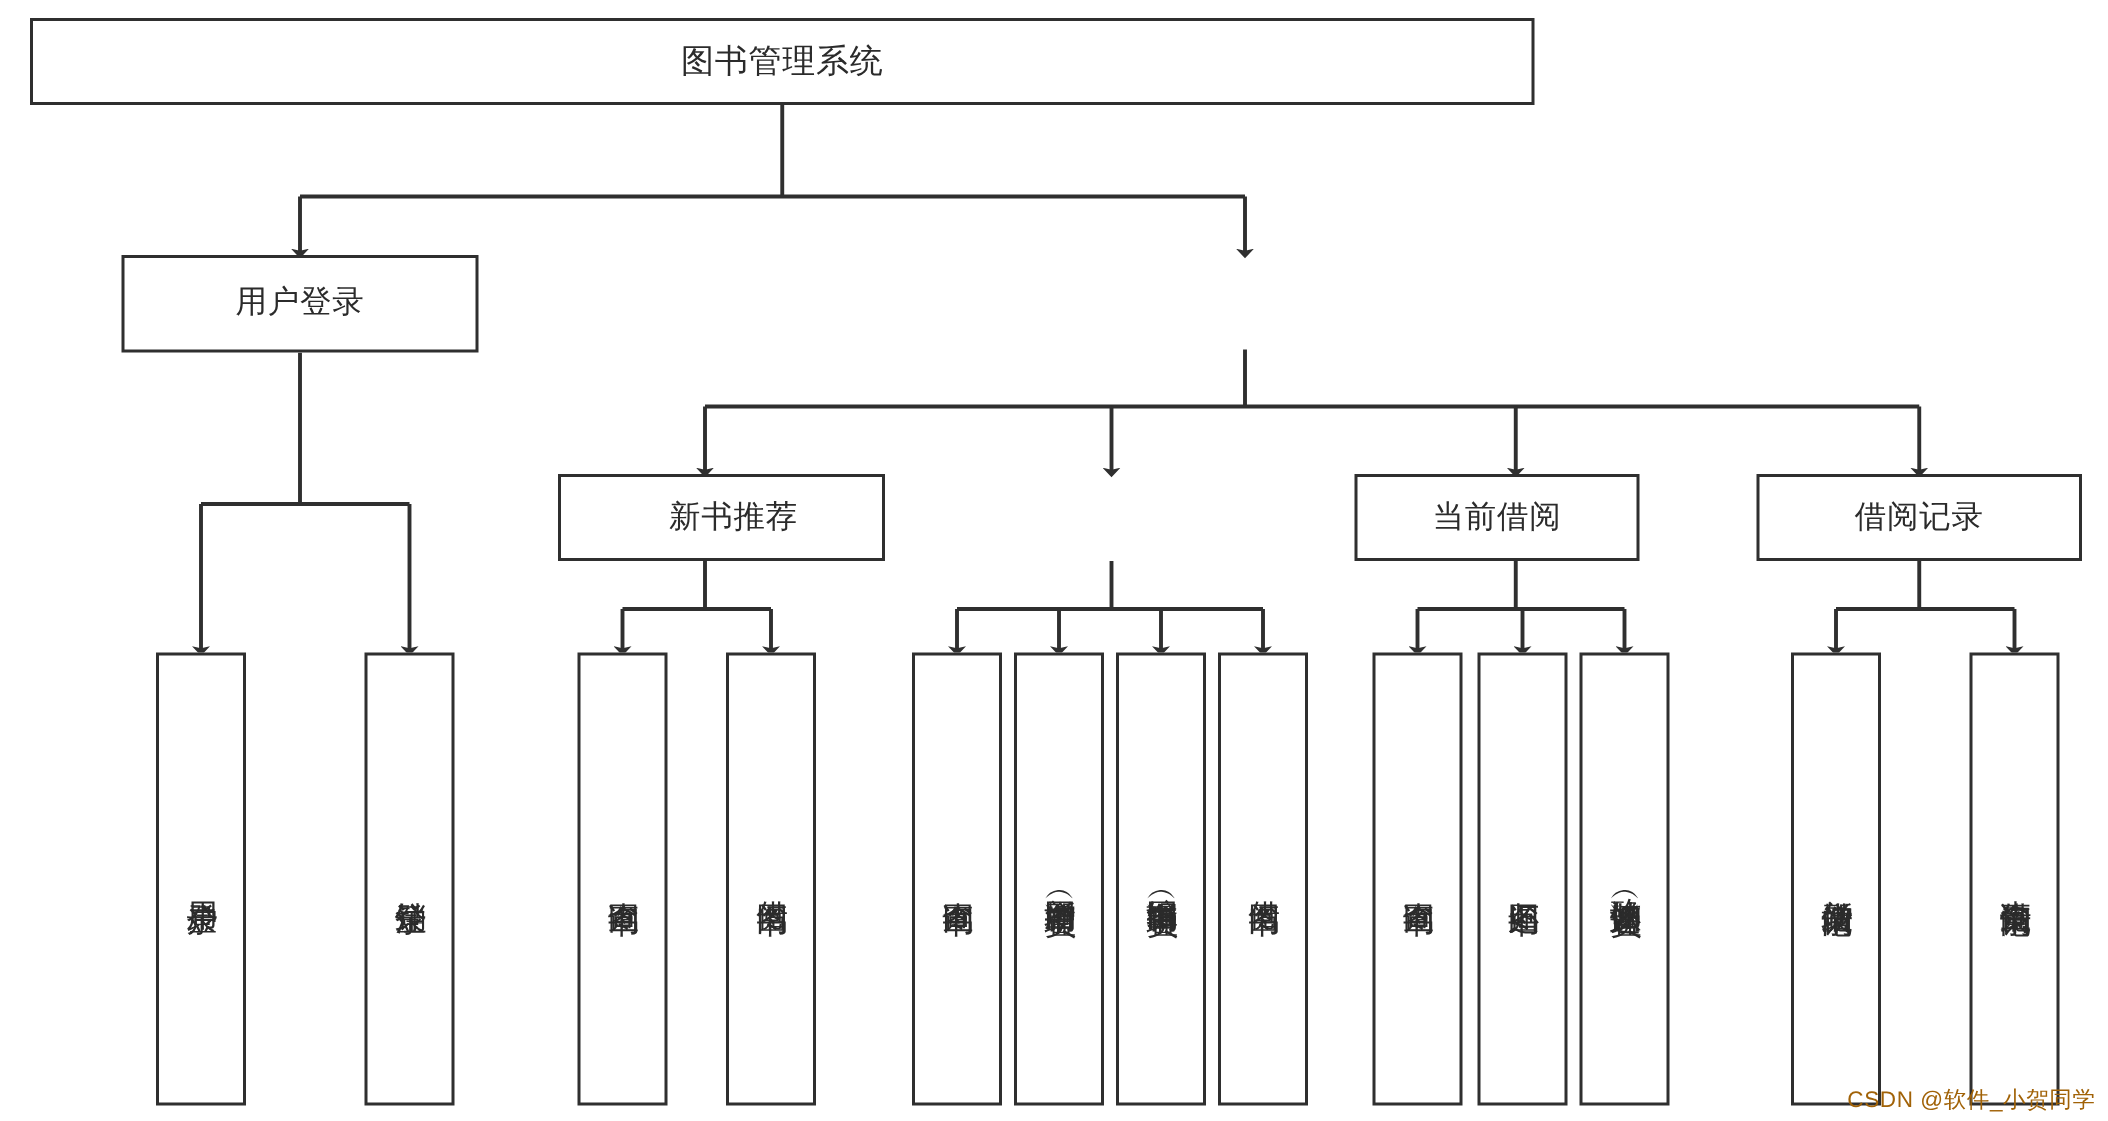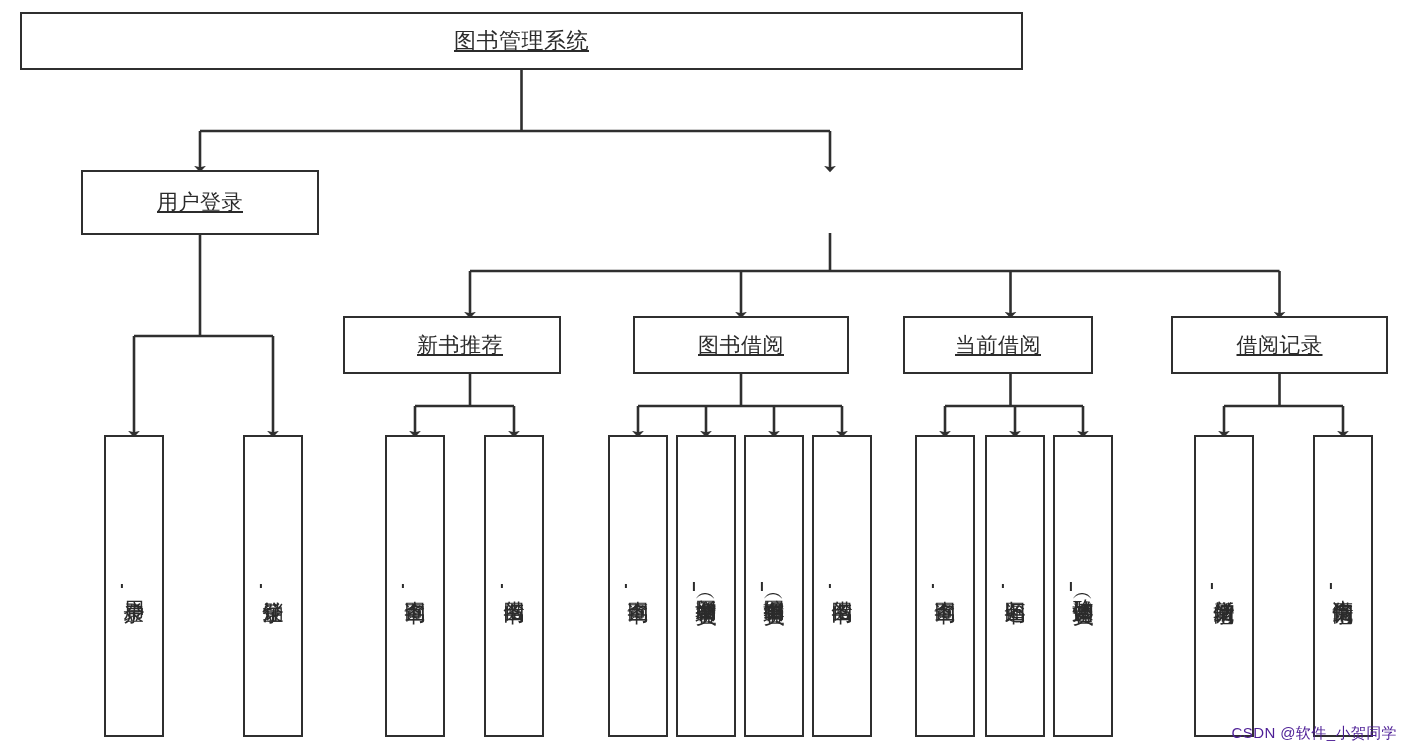--- a/index.html
+++ b/index.html
@@ -27,21 +27,20 @@
   }
   .node {
     position: absolute;
     box-sizing: border-box;
     border: 2.5px solid #2f2f2f;
     background: #ffffff;
     display: flex;
     align-items: center;
     justify-content: center;
     z-index: 2;
-    text-decoration: underline;
   }
   .node-label {
     font-size: 21px;
     line-height: 1.18;
     color: #2b2b2b;
     white-space: nowrap;
     letter-spacing: 0.5px;
   }
   .node-root .node-label { font-size: 22px; }
   .node-leaf {
@@ -54,21 +53,21 @@
     font-size: 21px;
     line-height: 1.42;
     letter-spacing: 1px;
     max-height: 100%;
   }
   #watermark {
     position: absolute;
     right: 8px;
     bottom: 4px;
     font-size: 15px;
-    color: #4c1d95;
+    color: #a16207;
     z-index: 5;
     white-space: nowrap;
     letter-spacing: 0.4px;
   }
 </style>
 </head>
 <body>
 
 <div id="diagram-root">
 
@@ -117,27 +116,24 @@
 
   <div class="node node-root" style="left:20px; top:12px; width:1003px; height:58px;">
     <span class="node-label">图书管理系统</span>
   </div>
 
   <div class="node node-l1" style="left:81px; top:170px; width:238px; height:65px;">
     <span class="node-label">用户登录</span>
   </div>
 
 
-  <div class="node node-l2" style="left:343px; top:316px; width:218px; height:58px;padding-left:16px;">
+  <div class="node node-l2" style="left:372px; top:316px; width:218px; height:58px;padding-left:16px;">
     <span class="node-label">新书推荐</span>
   </div>
 
-  <div class="node node-l2" style="left:633px; top:316px; width:216px; height:58px;">
-    <span class="node-label">图书借阅</span>
-  </div>
 
   <div class="node node-l2" style="left:903px; top:316px; width:190px; height:58px;">
     <span class="node-label">当前借阅</span>
   </div>
 
   <div class="node node-l2" style="left:1171px; top:316px; width:217px; height:58px;">
     <span class="node-label">借阅记录</span>
   </div>
 
   <div class="node node-leaf" style="left:104px; top:435px; width:60px; height:302px;">

